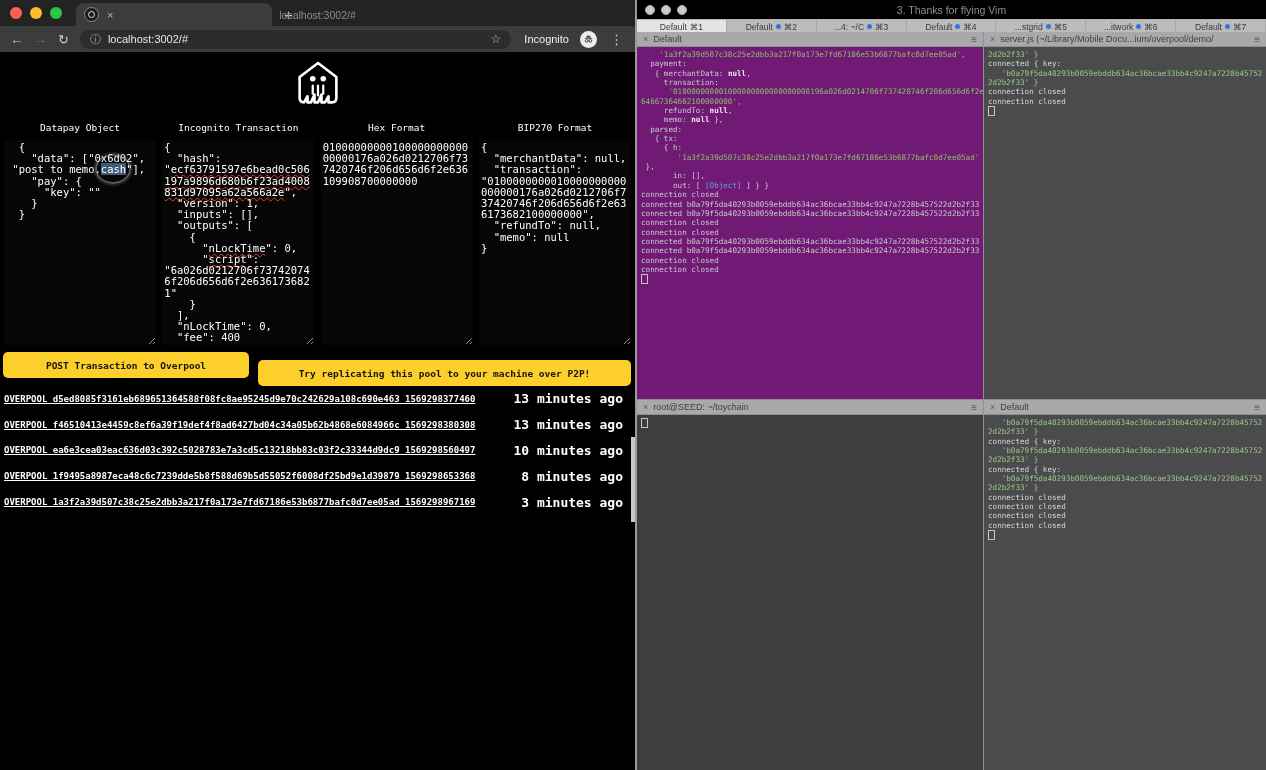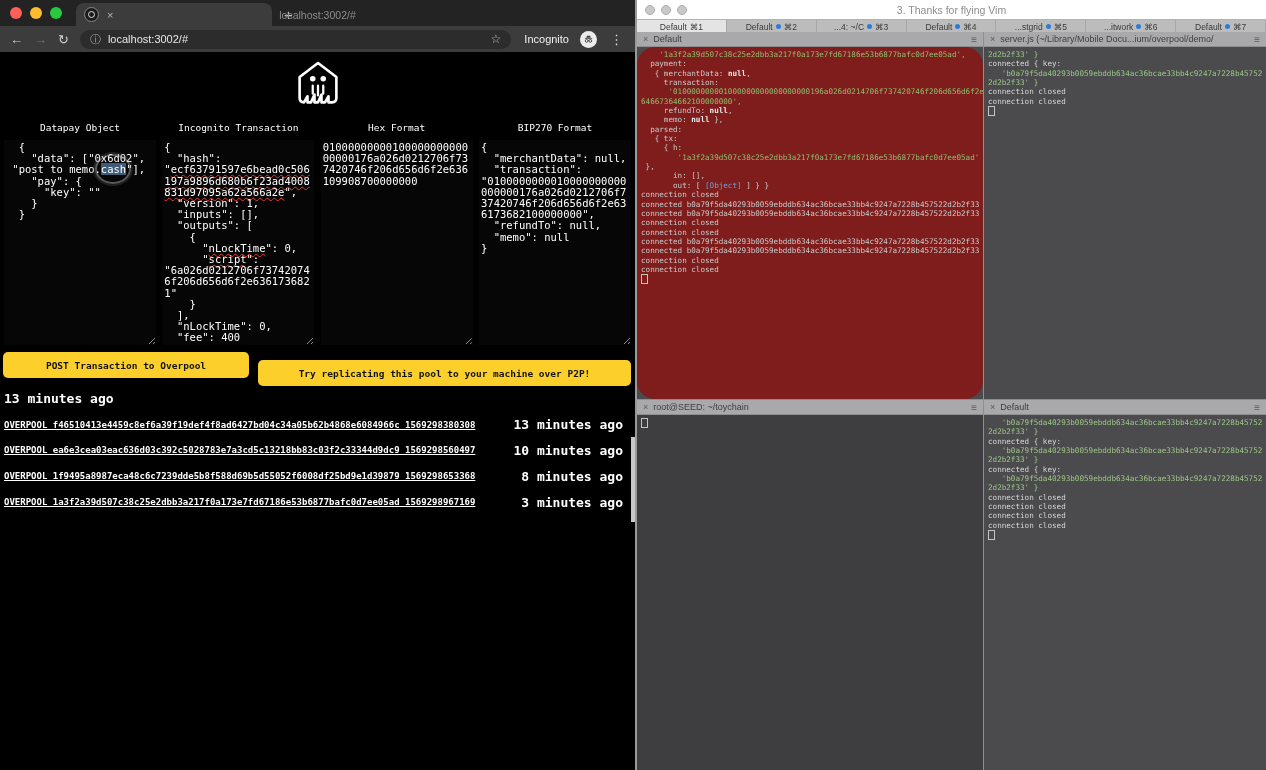--- a/index.html
+++ b/index.html
@@ -44,37 +44,37 @@
   .btn.b2{flex:1;margin-top:8px;}
 
   .ledger{position:absolute;top:334px;left:4px;right:4px;}
   .lrow{height:25.8px;display:flex;align-items:center;justify-content:space-between;}
   .lname{color:#fff;font-size:9px;font-weight:bold;text-decoration:underline;white-space:nowrap;}
   .lage{color:#fff;font-size:13px;font-weight:bold;padding-right:8px;white-space:nowrap;}
   .b-scrollthumb{position:absolute;right:0;top:385px;width:4px;height:85px;background:#c9c9c9;}
 
   
   .terminal{position:absolute;left:635px;top:0;width:631px;height:770px;background:#4b4b4e;border-left:2px solid #9a9a9a;box-sizing:border-box;}
-  .t-titlebar{position:relative;height:19px;background:#ffffff;border-bottom:1px solid #b3b3b3;display:flex;align-items:center;}
+  .t-titlebar{position:relative;height:19px;background:#000000;border-bottom:1px solid #b3b3b3;display:flex;align-items:center;}
   .t-traffic{display:flex;gap:6px;padding-left:8px;z-index:2;}
   .t-tl{width:10px;height:10px;border-radius:50%;background:#c9c9c9;border:1px solid #adadad;box-sizing:border-box;}
   .t-title{position:absolute;left:0;right:0;text-align:center;color:#8d8d8d;font-size:10.5px;}
   .t-tabbar{height:13px;display:flex;background:#c2c2c2;}
   .t-tab{flex:1;display:flex;align-items:center;justify-content:center;gap:3px;background:#bcbcbc;border-right:1px solid #a7a7a7;font-size:8.5px;color:#3a3a3a;white-space:nowrap;overflow:hidden;}
   .t-tab.active{background:#e4e4e4;}
   .t-dot{width:5px;height:5px;border-radius:50%;flex:0 0 auto;}
   .t-panes{position:absolute;top:32px;left:0;right:0;bottom:0;display:grid;grid-template-columns:347px 1fr;grid-template-rows:368px 1fr;}
   .pane{position:relative;overflow:hidden;}
   .pane.tl-pane,.pane.bl-pane{border-right:1px solid #8e8e8e;}
   .pane.tl-pane,.pane.tr-pane{border-bottom:1px solid #8e8e8e;}
   .p-header{height:14px;background:#a9a9ab;border-bottom:1px solid #8f8f8f;display:flex;align-items:center;gap:5px;padding:0 6px;font-size:9px;color:#3f3f3f;white-space:nowrap;overflow:hidden;}
   .p-close{color:#5c5c5c;font-size:9px;flex:0 0 auto;}
   .p-menu{margin-left:auto;color:#5c5c5c;font-size:10px;flex:0 0 auto;}
   .p-body{position:absolute;top:15px;left:0;right:0;bottom:0;padding:3px 0 0 4px;font-family:"DejaVu Sans Mono",monospace;font-size:7.6px;line-height:9.35px;white-space:pre;color:#c9c9c9;}
-  .tl-pane .p-body{background:#7f1d1d;border-radius:18px;}
+  .tl-pane .p-body{background:#701a75;}
   .tr-pane .p-body{background:#4b4b4e;}
   .bl-pane .p-body{background:#3e3e41;}
   .br-pane .p-body{background:#4b4b4e;}
   .seg.g{color:#8fbe6d;}
   .pane.dim .seg.g{color:#9cc487;}
   .seg.p{color:#c9c9c9;}
   .pane.dim .seg.p{color:#d4d4d4;}
   .seg.n{color:#ededed;font-weight:bold;}
   .seg.c{color:#6f9fd8;}
   .cursor{display:inline-block;width:5px;height:8px;border:1px solid #c4c4c4;vertical-align:baseline;}
@@ -179,20 +179,21 @@
 }</div>
         </div>
 
       <div class="btns">
         <button class="btn b1">POST Transaction to Overpool</button>
         <button class="btn b2">Try replicating this pool to your machine over P2P!</button>
       </div>
 
       <div class="ledger">
           <div class="lrow">
+            <a class="lname">OVERPOOL_d5ed8085f3161eb689651364588f08fc8ae95245d9e70c242629a108c690e463_1569298377460</a>
             <span class="lage">13 minutes ago</span>
           </div>
           <div class="lrow">
             <a class="lname">OVERPOOL_f46510413e4459c8ef6a39f19def4f8ad6427bd04c34a05b62b4868e6084966c_1569298380308</a>
             <span class="lage">13 minutes ago</span>
           </div>
           <div class="lrow">
             <a class="lname">OVERPOOL_ea6e3cea03eac636d03c392c5028783e7a3cd5c13218bb83c03f2c33344d9dc9_1569298560497</a>
             <span class="lage">10 minutes ago</span>
           </div>

